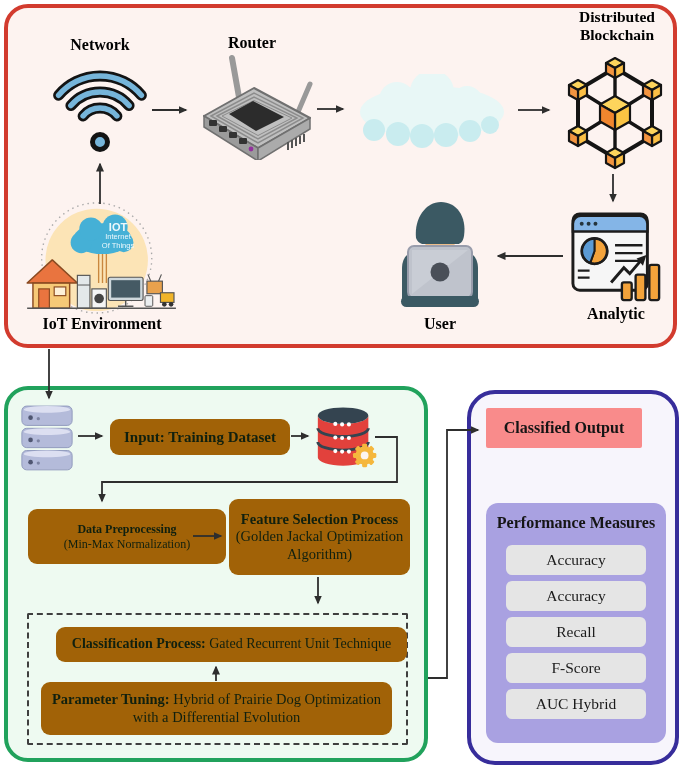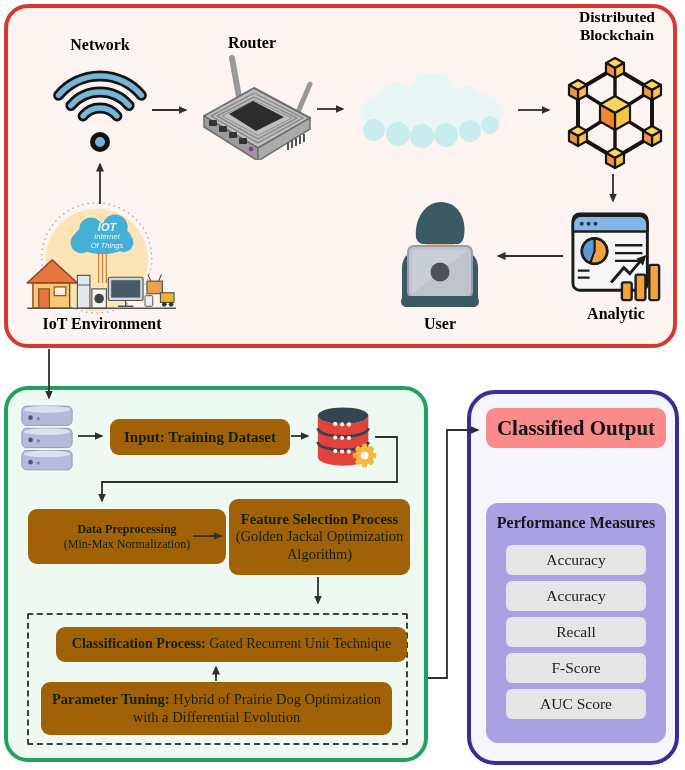--- a/index.html
+++ b/index.html
@@ -9,27 +9,27 @@
   .panel{position:absolute;box-sizing:border-box;}
   .panel.red{left:4px;top:4px;width:673px;height:344px;border:4px solid #d23b2e;border-radius:24px;background:#fdf3f0;}
   .panel.green{left:4px;top:386px;width:424px;height:376px;border:4px solid #21a25c;border-radius:24px;background:#eefaf1;}
   .panel.purple{left:467px;top:390px;width:212px;height:375px;border:4px solid #372d9b;border-radius:28px;background:#f7f5fc;}
   .label{position:absolute;font-weight:bold;font-size:16px;line-height:1.15;text-align:center;color:#000000;}
   .gbox{position:absolute;background:#a16207;border-radius:9px;display:flex;flex-direction:column;
         align-items:center;justify-content:center;text-align:center;color:#10200f;font-size:15px;line-height:1.2;}
   .gbox .b{font-weight:bold;}
   .procline{font-size:14px;white-space:nowrap;}
   .dashedbox{position:absolute;left:27px;top:613px;width:381px;height:132px;border:2px dashed #3f3f3f;border-radius:2px;box-sizing:border-box;}
-  .classified{position:absolute;left:486px;top:408px;width:180px;height:40px;background:#f98b8b;border-radius:9px;
-              display:flex;align-items:center;justify-content:center;font-weight:bold;font-size:21px;}
+  .classified{position:absolute;left:486px;top:408px;width:156px;height:40px;background:#f98b8b;border-radius:2px;
+              display:flex;align-items:center;justify-content:center;font-weight:bold;font-size:16px;}
   .pmbox{position:absolute;left:486px;top:503px;width:180px;height:240px;background:#a9a1e1;border-radius:12px;}
   .pmtitle{position:absolute;left:486px;top:514px;width:180px;text-align:center;font-weight:bold;font-size:16px;}
   .measure{position:absolute;left:506px;width:140px;height:30px;background:#e5e5e5;border-radius:6px;
            display:flex;align-items:center;justify-content:center;font-size:15.5px;color:#1b1b1b;}
-  .iotcloudtext{position:absolute;left:68px;top:221px;width:78px;text-align:center;color:#ecf8fc;font-style:italic;}
+  .iotcloudtext{position:absolute;left:79px;top:221px;width:78px;text-align:center;color:#ecf8fc;}
   .iotcloudtext .t1{font-family:"Liberation Sans",sans-serif;font-weight:bold;font-size:11px;line-height:12px;}
   .iotcloudtext .t2{font-family:"Liberation Sans",sans-serif;font-size:7.5px;line-height:8.5px;}
   svg{display:block;}
   #arrows{position:absolute;left:0;top:0;z-index:6;pointer-events:none;}
 </style>
 </head>
 <body>
 
 <div id="canvas">
 
@@ -271,21 +271,21 @@
     <span>Classified Output</span>
   </div>
 
   <div class="pmbox"></div>
   <div class="pmtitle">Performance Measures</div>
 
   <div class="measure" style="top:545px">Accuracy</div>
   <div class="measure" style="top:581px">Accuracy</div>
   <div class="measure" style="top:617px">Recall</div>
   <div class="measure" style="top:653px">F-Score</div>
-  <div class="measure" style="top:689px">AUC Score</div>
+  <div class="measure" style="top:689px">AUC Hybrid</div>
 
   <svg id="arrows" width="685" height="770" viewBox="0 0 685 770">
     <defs>
       <marker id="ah" markerWidth="9" markerHeight="8" refX="7.5" refY="4" orient="auto" markerUnits="userSpaceOnUse">
         <path d="M0,0 L9,4 L0,8 z" fill="#2e2e2e"></path>
       </marker>
     </defs>
     <g stroke="#2e2e2e" stroke-width="1.8" fill="none">
       <path d="M152,110 H186" marker-end="url(#ah)"></path>
       <path d="M317,109 H343" marker-end="url(#ah)"></path>

